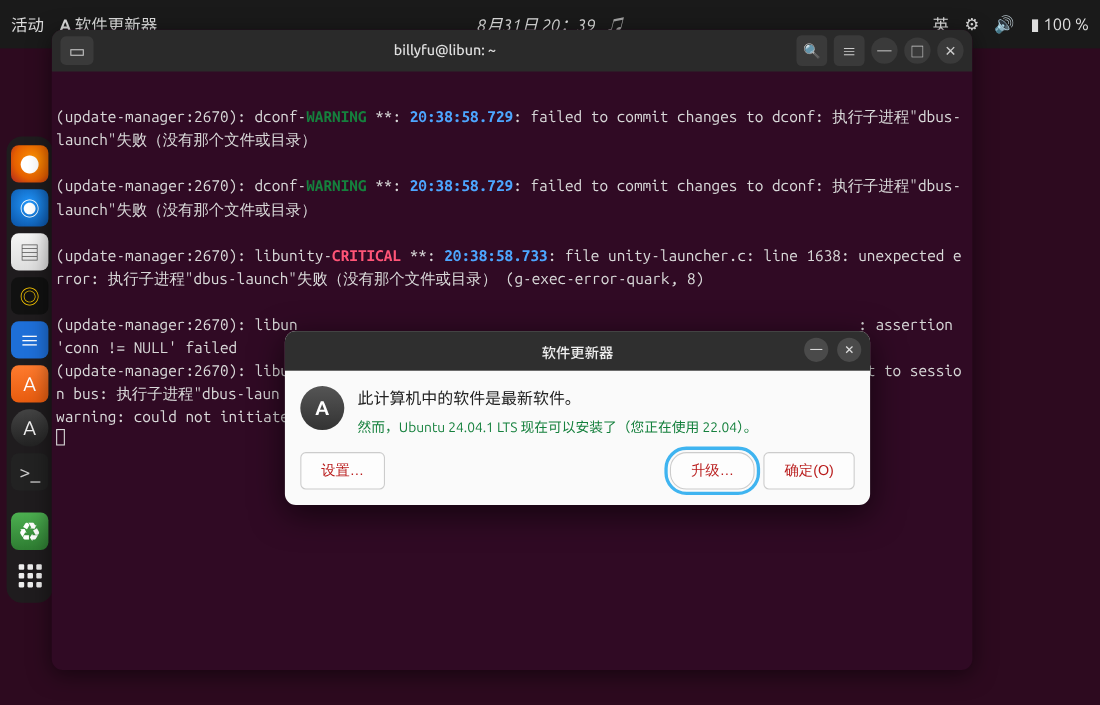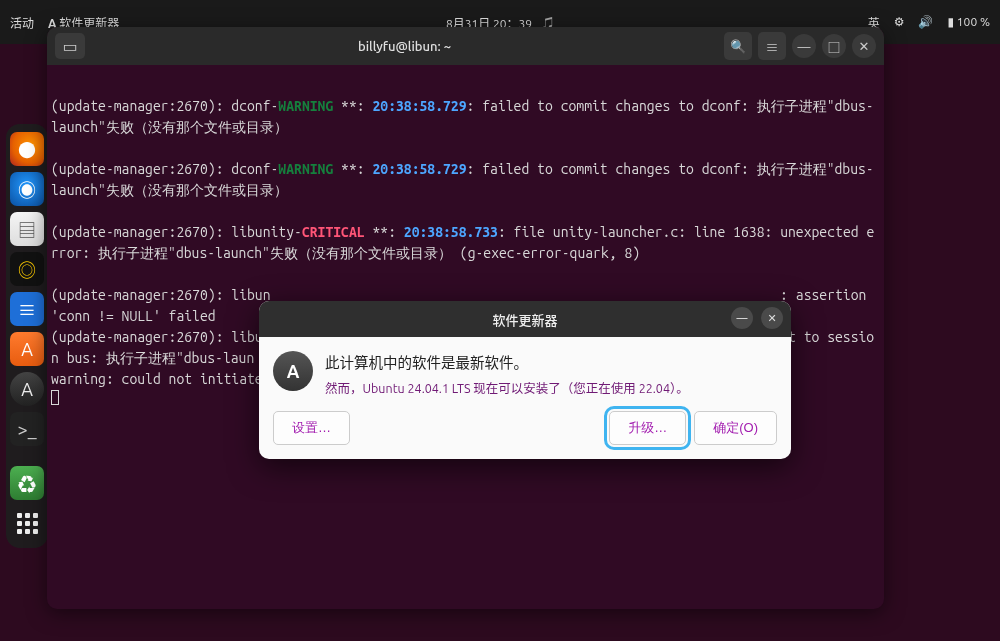--- a/index.html
+++ b/index.html
@@ -11,26 +11,26 @@
   position: relative;
 }
 
 
 .top-panel {
   height: 44px;
   background: #1a1a1a;
   color: #ddd;
   display: flex;
   align-items: center;
-  font-size: 12px;
+  font-size: 15px;
   padding: 0 10px;
   position: relative;
 }
 .top-left { display: flex; align-items: center; gap: 14px; }
-.top-center { position: absolute; left: 50%; transform: translateX(-50%); display: flex; align-items: center; gap: 10px; }
+.top-center { position: absolute; left: 50%; transform: translateX(-50%); display: flex; align-items: center; gap: 10px; font-style: italic; }
 .top-right { margin-left: auto; display: flex; align-items: center; gap: 14px; }
 .top-panel .icon { display: inline-block; }
 
 
 .dock {
   position: absolute;
   left: 6px; top: 124px;
   width: 42px;
   background: rgba(30,30,30,0.92);
   border-radius: 14px;
@@ -147,37 +147,38 @@
 }
 .dialog-icon {
   width:40px; height:40px; border-radius:50%;
   background: linear-gradient(#555,#333);
   display:flex;align-items:center;justify-content:center;
   color:#fff; font-size:18px; font-weight:bold;
   flex-shrink:0;
 }
 .dialog-text { flex:1; }
 .dialog-heading { font-size:14.5px; font-weight:400; color:#222; margin-bottom:6px;}
-.dialog-sub { font-size:12.5px; color:#701a75; }
+.dialog-sub { font-size:12.5px; color:#15803d; }
 .dialog-footer {
   display:flex; padding: 6px 14px 14px 14px; gap:8px; align-items:center;
 }
 .dlg-btn {
   padding: 7px 18px;
   background:#fdfdfd;
   border:1px solid #ccc;
   border-radius:5px;
   font-size:13px;
-  color:#a21caf;
+  color:#b91c1c;
   cursor:pointer;
 }
 .dlg-spacer { flex:1; }
 .dlg-btn.upgrade {
   outline: 3px solid #3fb4f0;
   outline-offset: 2px;
+  border-radius: 15px;
 }
 
 
 .apps-grid {
   display:grid; grid-template-columns:repeat(3,5px); grid-template-rows:repeat(3,5px); gap:3px;
 }
 .apps-grid span { width:5px;height:5px;background:#eee;border-radius:1px;}
 </style>
 </head>
 <body>

